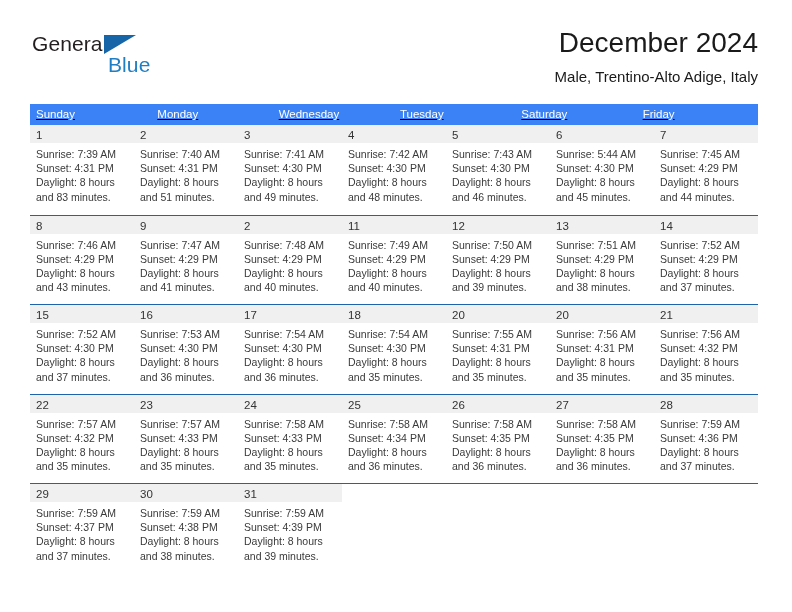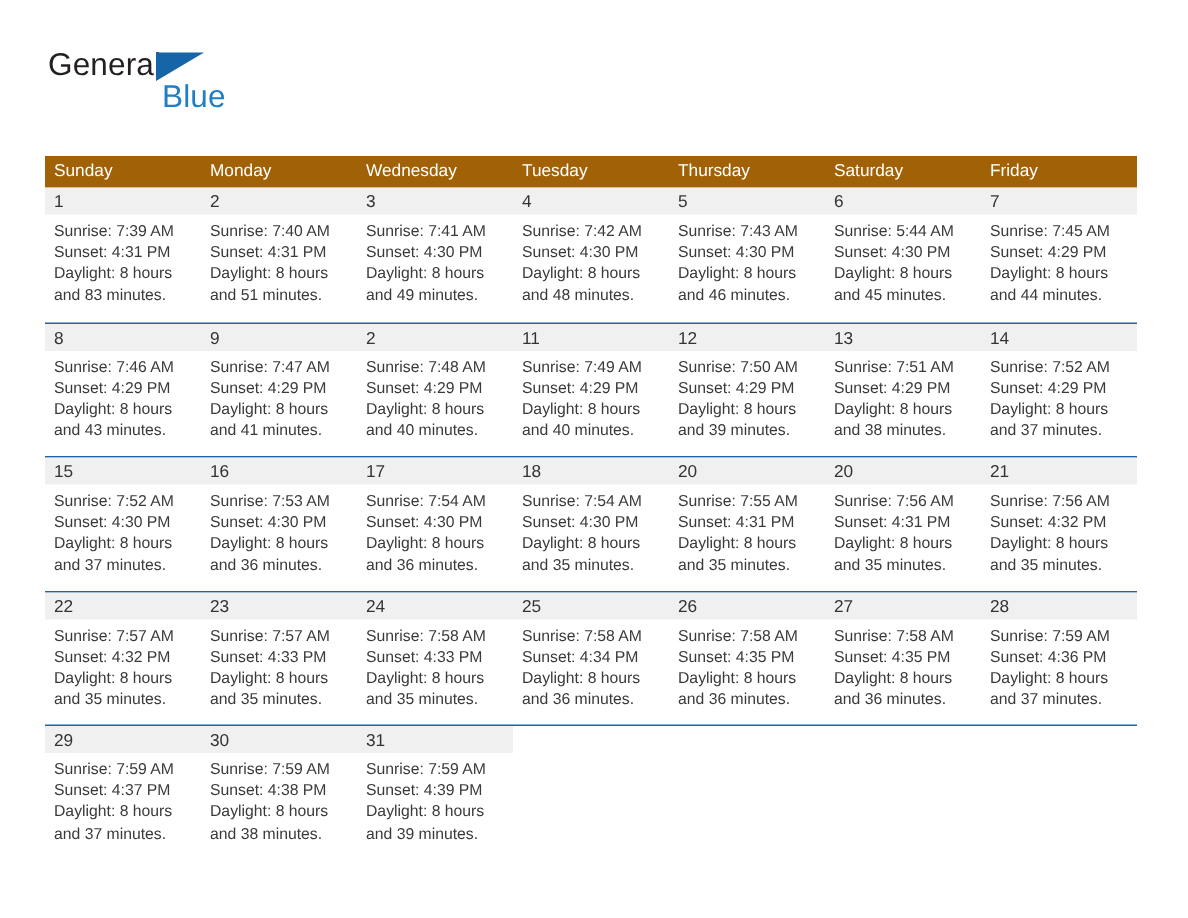--- a/index.html
+++ b/index.html
@@ -87,22 +87,23 @@
 
   
   .calendar {
     position: absolute;
     left: 30px;
     top: 104px;
     width: 728px;
   }
   .dow-row {
     display: flex;
-    background: #a16207;
+    background: #3b82f6;
     height: 21px;
+    text-decoration: underline;
   }
   .dow {
     flex: 1 1 0;
     color: #ffffff;
     font-size: 11.5px;
     line-height: 21px;
     padding-left: 6px;
     box-sizing: border-box;
     white-space: nowrap;
     overflow: hidden;
@@ -152,30 +153,33 @@
 <div class="page">
 
   <div class="header">
 
     <div class="brand">
       <span class="brand-general">General</span>
       <span class="brand-triangle"></span>
       <span class="brand-blue">Blue</span>
     </div>
 
+    <div class="title-block">
+      <div class="cal-title">December 2024</div>
+      <div class="cal-subtitle">Male, Trentino-Alto Adige, Italy</div>
+    </div>
 
   </div>
 
   <div class="calendar">
     <div class="dow-row" id="dow-row">
         <div class="dow">Sunday</div>
         <div class="dow">Monday</div>
         <div class="dow">Wednesday</div>
         <div class="dow">Tuesday</div>
-        <div class="dow">Thursday</div>
         <div class="dow">Saturday</div>
         <div class="dow">Friday</div>
       </div>
     <div id="weeks-container">
         <div class="week first">
           <div class="day">
             <div class="day-band"><span class="day-num">1</span></div>
             <div class="day-body">
               <div class="day-line">Sunrise: 7:39 AM</div>
               <div class="day-line">Sunset: 4:31 PM</div>

